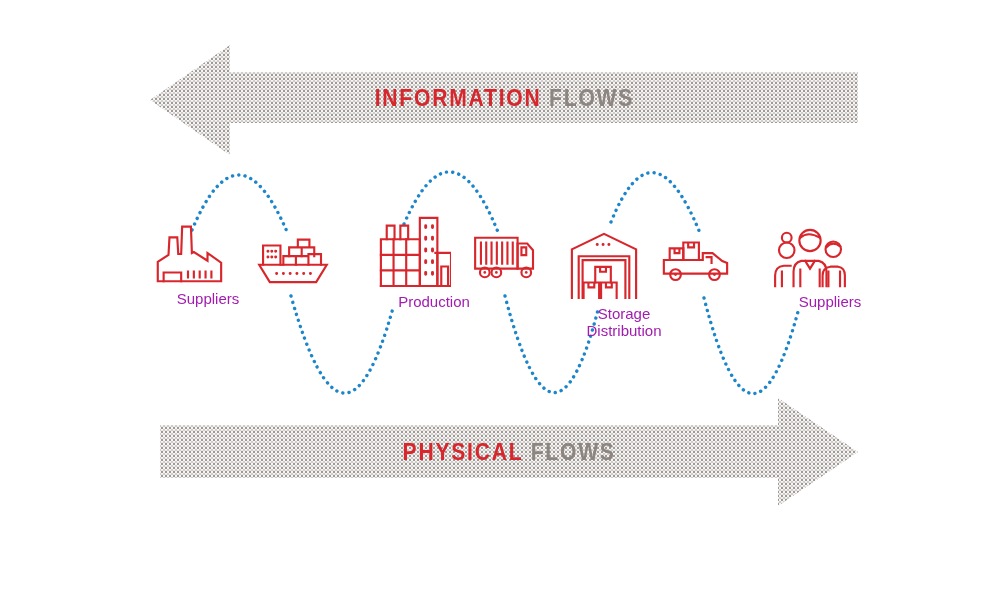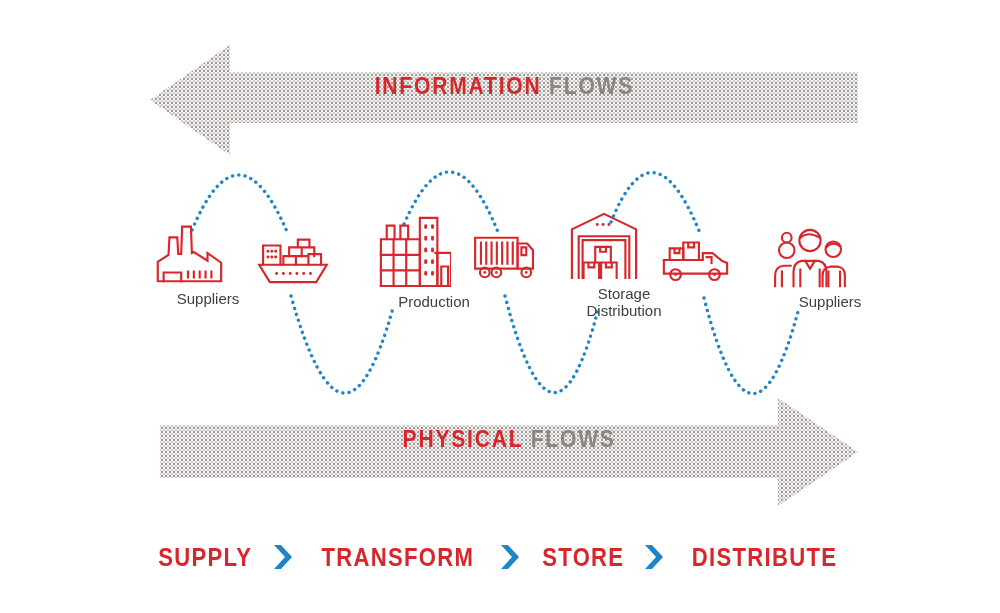--- a/index.html
+++ b/index.html
@@ -17,34 +17,34 @@
       repeating-linear-gradient(180deg, rgba(120,115,112,0.10) 0 1px, rgba(0,0,0,0) 1px 4px);
     background-size:4px 4px, 4px 4px, 100% 4px;
     background-position:0 0, 2px 2px, 0 0;
   }
   .arrow-info { left:150px; top:45px; width:708px; height:110px;
     clip-path:polygon(0 55px, 80px 0, 80px 27px, 708px 27px, 708px 78px, 80px 78px, 80px 110px); }
   .arrow-phys { left:160px; top:398px; width:698px; height:108px;
     clip-path:polygon(0 27px, 618px 27px, 618px 0, 698px 54px, 618px 108px, 618px 80px, 0 80px); }
 
   .arrow-text-row { position:absolute; left:0; width:100%; display:flex;
-    justify-content:center; align-items:flex-start; }
+    justify-content:center; align-items:center; }
   .arrow-info .arrow-text-row { top:27px; height:51px; }
   .arrow-phys .arrow-text-row { top:27px; height:53px; }
   .flow-text { display:inline-block; transform:scaleX(0.88); white-space:nowrap;
     font-weight:bold; font-size:24px; letter-spacing:2px; color:#8c8580; }
   .flow-text .hl { color:#d7262c; }
 
   
   .wave-svg { position:absolute; left:0; top:0; }
 
   
   .station { position:absolute; display:flex; flex-direction:column; align-items:center; }
   .station svg { display:block; }
-  .station-label { margin-top:5px; font-size:15px; line-height:17px; color:#404040;
+  .station-label { margin-top:5px; font-size:15px; line-height:17px; color:#a21caf;
     text-align:center; white-space:nowrap;margin-left:40px; }
   .icon-stroke { stroke:#d7262c; fill:none; stroke-width:2.2; stroke-linecap:square; stroke-linejoin:miter; }
   .icon-dots   { stroke:#d7262c; fill:none; stroke-width:3;   stroke-linecap:round; }
 
   
   .process-row { position:absolute; left:150px; top:540px; width:700px; height:34px;
     display:flex; justify-content:space-between; align-items:center; }
   .step-label { display:inline-block; transform:scaleX(0.85); white-space:nowrap;
     font-weight:bold; font-size:26px; letter-spacing:1.5px; color:#d7262c; }
   .step-chevron svg { display:block; }
@@ -126,21 +126,21 @@
       <path class="icon-stroke" d="M52 18 H57 V26 H52 Z"></path>
       <circle class="icon-stroke" cx="14" cy="44" r="5"></circle>
       <circle class="icon-stroke" cx="26" cy="44" r="5"></circle>
       <circle class="icon-stroke" cx="57" cy="44" r="5"></circle>
       <circle cx="14" cy="44" r="1.4" fill="#d7262c"></circle>
       <circle cx="26" cy="44" r="1.4" fill="#d7262c"></circle>
       <circle cx="57" cy="44" r="1.4" fill="#d7262c"></circle>
     </svg>
   </div>
 
-  <div class="station" style="left:549px; top:208px; width:110px;">
+  <div class="station" style="left:549px; top:228px; width:110px;">
     <svg width="76" height="72" viewBox="0 0 78 74">
       <path class="icon-stroke" d="M6 72 V22 L39 6 L72 22 V72"></path>
       <path class="icon-dots" d="M32 17 h.1 M38 17 h.1 M44 17 h.1"></path>
       <path class="icon-stroke" d="M13 72 V29 H65 V72 M17 72 V33 H61 V72"></path>
       <path class="icon-stroke" d="M30 56 V40 H46 V56 M35 40 V45 H41 V40"></path>
       <path class="icon-stroke" d="M18 72 V56 H34 V72 M23 56 V61 H29 V56"></path>
       <path class="icon-stroke" d="M36 72 V56 H52 V72 M41 56 V61 H47 V56"></path>
     </svg>
     <div class="station-label">
       <div>Storage</div>
@@ -172,35 +172,14 @@
       <circle class="icon-stroke" cx="39" cy="15" r="11"></circle>
       <path class="icon-stroke" d="M29 12 Q37 5 49 12"></path>
       <path class="icon-stroke" d="M22 62 V47 Q22 38 30 36 H48 Q56 38 56 47 V62"></path>
       <path class="icon-stroke" d="M34 36 L39 44 L44 36 M29 62 V45 M49 62 V45"></path>
     </svg>
     <div class="station-label">
       <div>Suppliers</div>
     </div>
   </div>
 
-  <div class="process-row">
-    <span class="step-label">SUPPLY</span>
-    <span class="step-chevron">
-      <svg width="20" height="24" viewBox="0 0 20 24">
-          <polygon points="0,0 7,0 18,12 7,24 0,24 11,12" fill="#1d86ca"></polygon>
-        </svg>
-    </span>
-    <span class="step-label">TRANSFORM</span>
-    <span class="step-chevron">
-      <svg width="20" height="24" viewBox="0 0 20 24">
-          <polygon points="0,0 7,0 18,12 7,24 0,24 11,12" fill="#1d86ca"></polygon>
-        </svg>
-    </span>
-    <span class="step-label">STORE</span>
-    <span class="step-chevron">
-      <svg width="20" height="24" viewBox="0 0 20 24">
-          <polygon points="0,0 7,0 18,12 7,24 0,24 11,12" fill="#1d86ca"></polygon>
-        </svg>
-    </span>
-    <span class="step-label">DISTRIBUTE</span>
-  </div>
 
 </div>
 
 </body></html>

